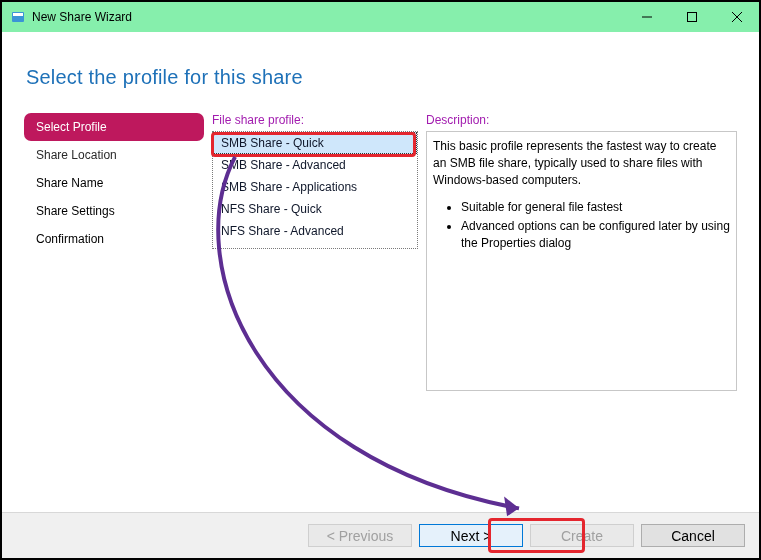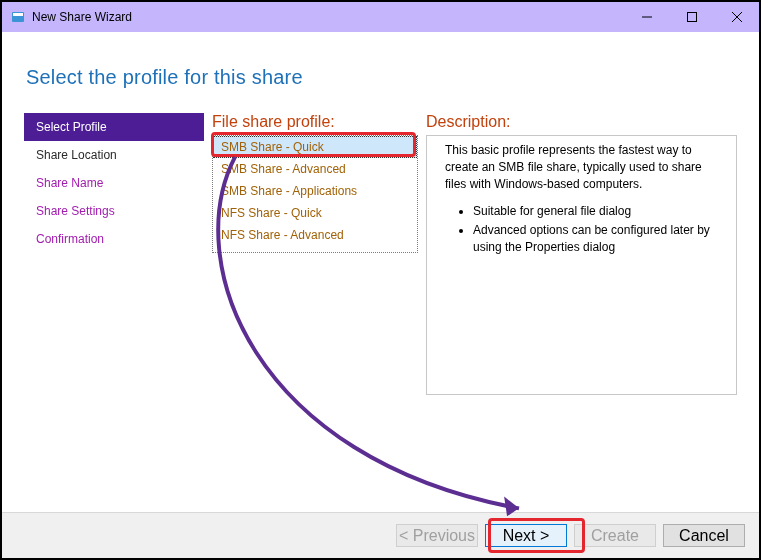--- a/index.html
+++ b/index.html
@@ -1,40 +1,40 @@
 <!DOCTYPE html>
 <html><head>
 <meta charset="utf-8">
 <style>
   * { box-sizing: border-box; margin: 0; padding: 0; }
   body { font-family: "Segoe UI", Tahoma, sans-serif; font-size: 12px; background: #fff; }
   .outer-frame { border: 2px solid #000; width: 761px; height: 560px; position: relative; overflow: hidden; }
-  .titlebar { height: 30px; display: flex; align-items: center; padding: 0 0 0 8px; background: #c4b5fd; }
+  .titlebar { height: 30px; display: flex; align-items: center; padding: 0 0 0 8px; background: #86efac; }
   .titlebar .app-icon { width: 16px; height: 16px; display: flex; align-items: center; justify-content: center; margin-right: 6px; }
   .titlebar .title { font-size: 12px; color: #000; flex: 1; }
   .winbtns { display: flex; height: 100%; }
   .winbtn { width: 45px; height: 30px; display: flex; align-items: center; justify-content: center; color: #000; font-family: sans-serif; }
   .content { position: absolute; top: 30px; left: 0; right: 0; bottom: 0; }
   .heading { font-size: 20px; font-weight: 300; color: #1e71b8; padding: 34px 0 24px 24px; letter-spacing: 0.2px; }
   .main { display: flex; padding: 0 22px 0 22px; gap: 8px; }
   .sidebar { width: 180px; }
   .step { padding: 5px 12px; font-size: 12px; color: #2a2a2a; line-height: 18px; }
-  .step.active { background: #4c1d95; color: #fff; }
-  .step.disabled { color: #a21caf; }
+  .step.active { background: #be185d; color: #fff; border-radius: 7px; }
+  .step.disabled { color: #000000; }
   .middle { width: 206px; }
-  .col-label { font-size: 16px; color: #c2410c; margin-bottom: 4px; }
+  .col-label { font-size: 12px; color: #a21caf; margin-bottom: 4px; }
   .listbox { border: 1px dotted #7a7a7a; height: 118px; }
-  .listitem { padding: 2px 8px; font-size: 12px; color: #a16207; line-height: 18px; }
+  .listitem { padding: 2px 8px; font-size: 12px; color: #0f172a; line-height: 18px; }
   .listitem.selected { background: #cfe7fb; border: 1px dotted #333; padding: 1px 7px; }
   .right { flex: 1; }
-  .descbox { border: 1px solid #c7c7c7; height: 260px; padding: 6px 18px; font-size: 12px; color: #000; line-height: 17px; }
+  .descbox { border: 1px solid #c7c7c7; height: 260px; padding: 6px 6px; font-size: 12px; color: #000; line-height: 17px; }
   .descbox ul { padding-left: 28px; margin-top: 10px; }
   .descbox li { margin-bottom: 2px; }
   .footer { position: absolute; bottom: 0; left: 0; right: 0; height: 46px; border-top: 1px solid #d8d8d8; background: #f0f0f0; display: flex; align-items: center; justify-content: flex-end; padding: 0 14px; gap: 7px; }
-  .btn { width: 82px; height: 23px; font-size: 16px; background: #e1e1e1; border: 1px solid #adadad; color: #000; display: flex; align-items: center; justify-content: center; }
+  .btn { width: 104px; height: 23px; font-size: 14px; background: #e1e1e1; border: 1px solid #adadad; color: #000; display: flex; align-items: center; justify-content: center; }
   .btn.disabled { color: #a0a0a0; border-color: #cfcfcf; background: #e9e9e9; }
   .btn.focused { border: 1px solid #0078d7; background: #e5f1fb; }
   
   .redbox { position: absolute; border: 3px solid #e4262e; border-radius: 4px; pointer-events: none; }
   .redbox.top { top: 130px; left: 209px; width: 205px; height: 25px; }
   .redbox.bottom { bottom: 5px; left: 486px; width: 97px; height: 35px; }
   
   .arrow-svg { position: absolute; top: 0; left: 0; width: 100%; height: 100%; pointer-events: none; }
 </style>
 </head>
@@ -92,21 +92,21 @@
           <div class="listitem">NFS Share - Quick</div>
           <div class="listitem">NFS Share - Advanced</div>
         </div>
       </div>
 
       <div class="right">
         <div class="col-label">Description:</div>
         <div class="descbox">
           <div>This basic profile represents the fastest way to create an SMB file share, typically used to share files with Windows-based computers.</div>
           <ul>
-            <li>Suitable for general file dialog</li>
+            <li>Suitable for general file fastest</li>
             <li>Advanced options can be configured later by using the Properties dialog</li>
           </ul>
         </div>
       </div>
 
     </div>
 
     <div class="footer">
       <div class="btn disabled">&lt; Previous</div>
       <div class="btn focused">Next &gt;</div>

